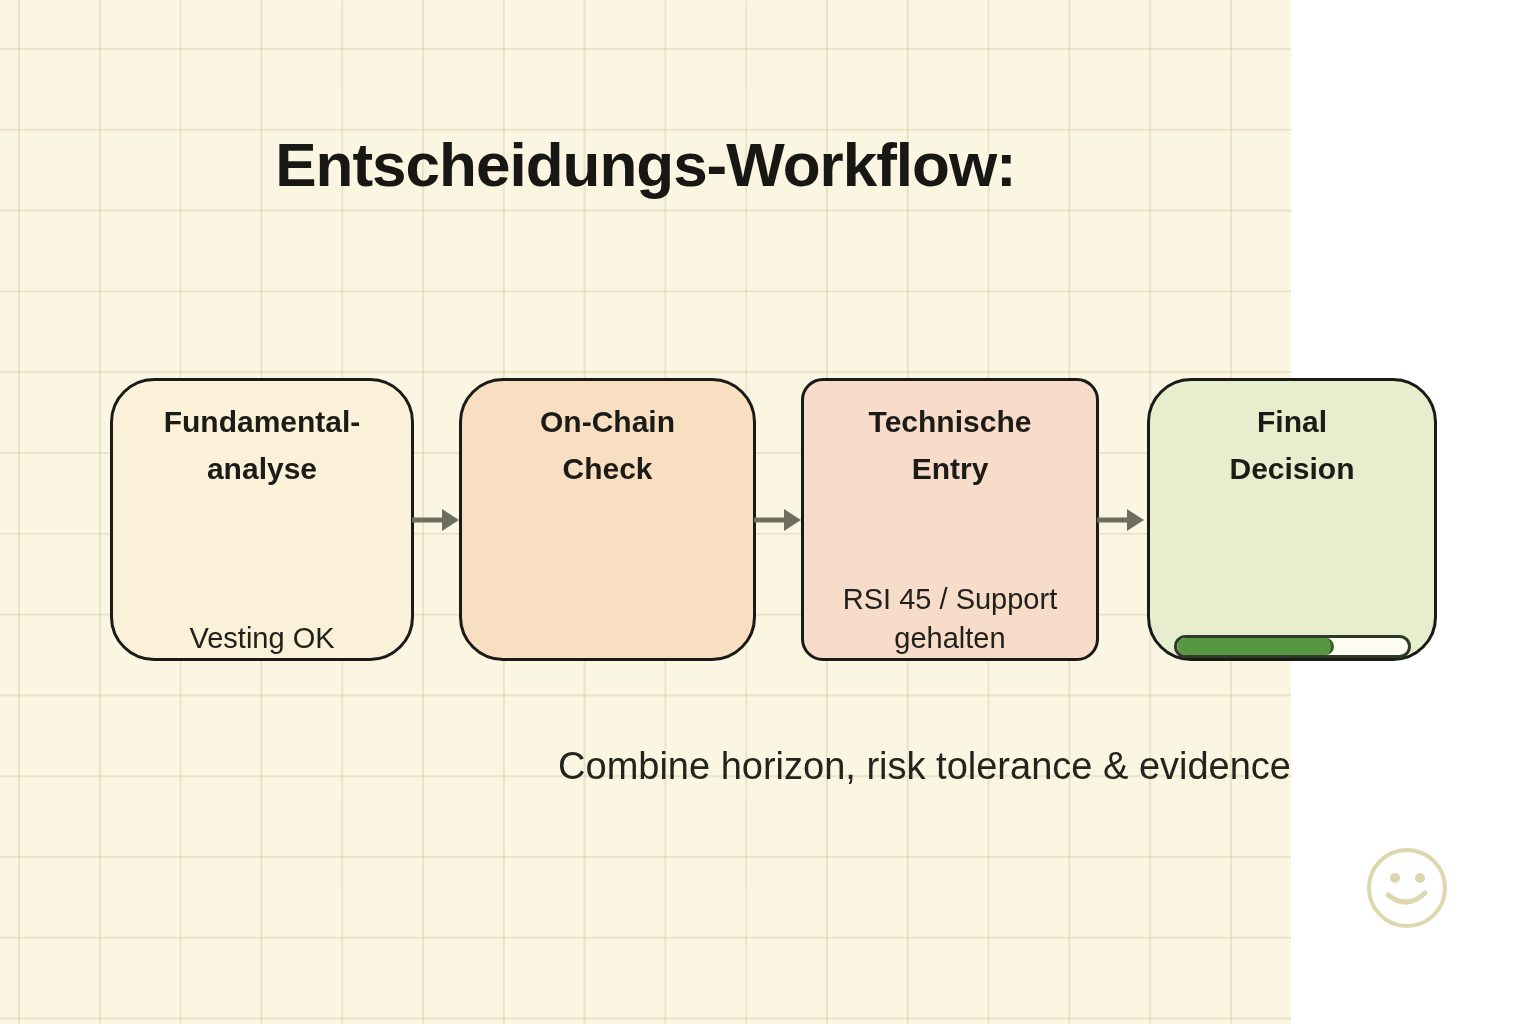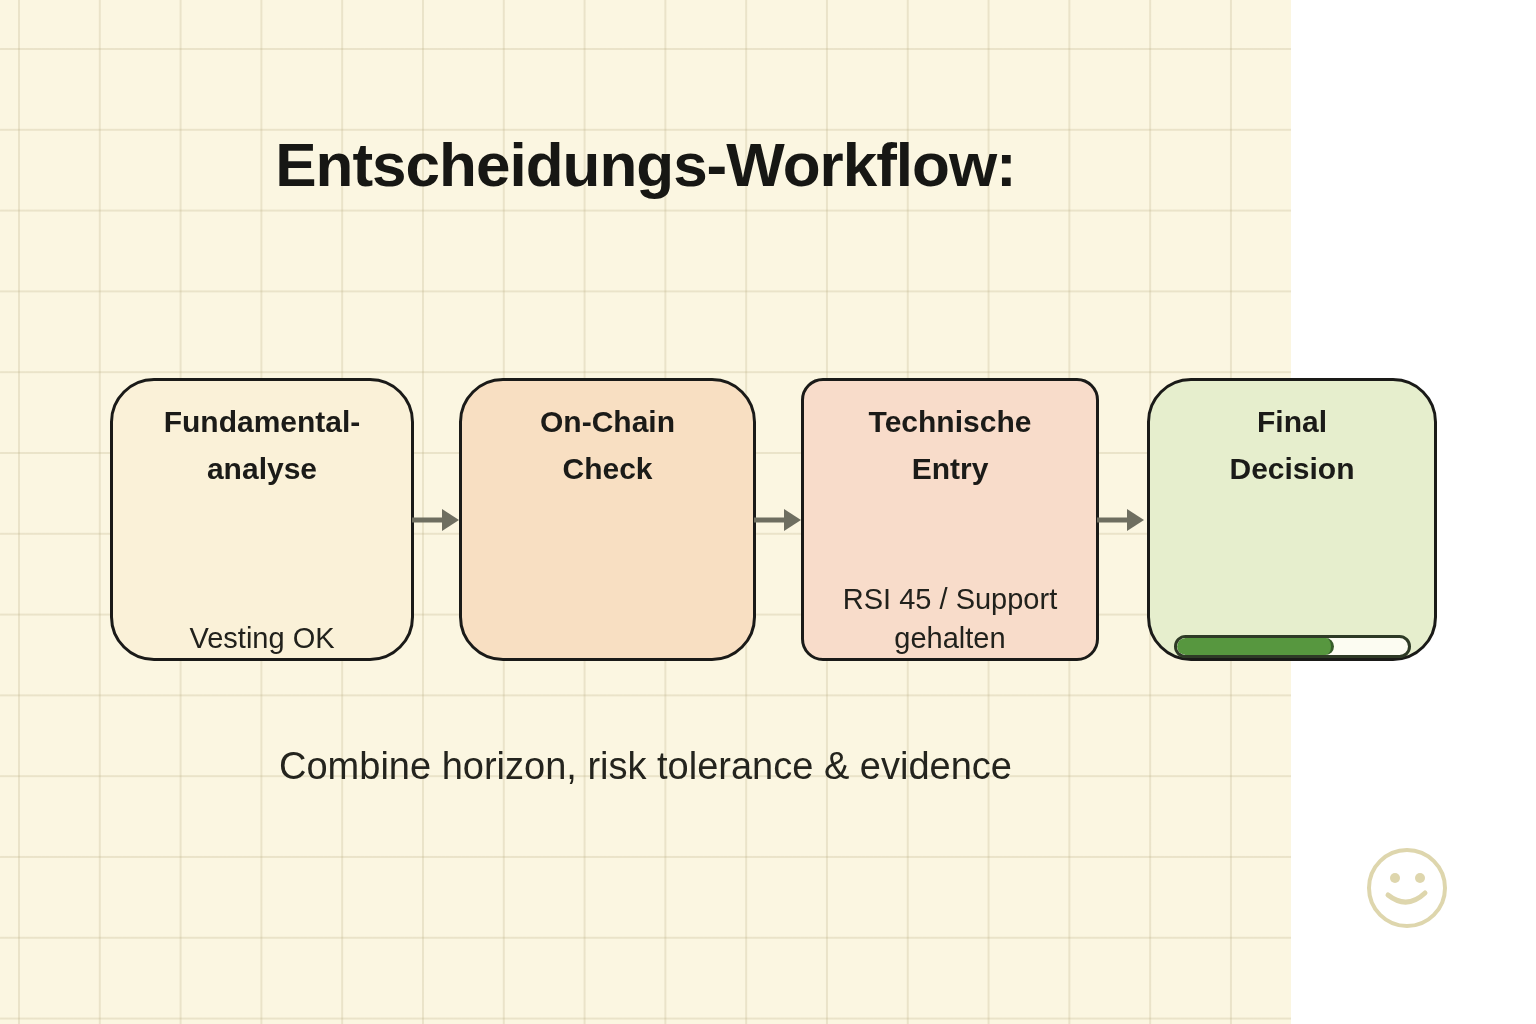--- a/index.html
+++ b/index.html
@@ -100,21 +100,21 @@
     border-right: 3px solid #375c2a;
     border-radius: 11px;
   }
 
   
   .caption {
     position: absolute;
     top: 745px;
     left: 0;
     width: 100%;
-    text-align: center;
+    text-align: right;
     font-size: 38px;
     color: #24241e;
     letter-spacing: 0px;
   }
 
   
   .smiley {
     position: absolute;
     left: 1364px;
     top: 845px;

